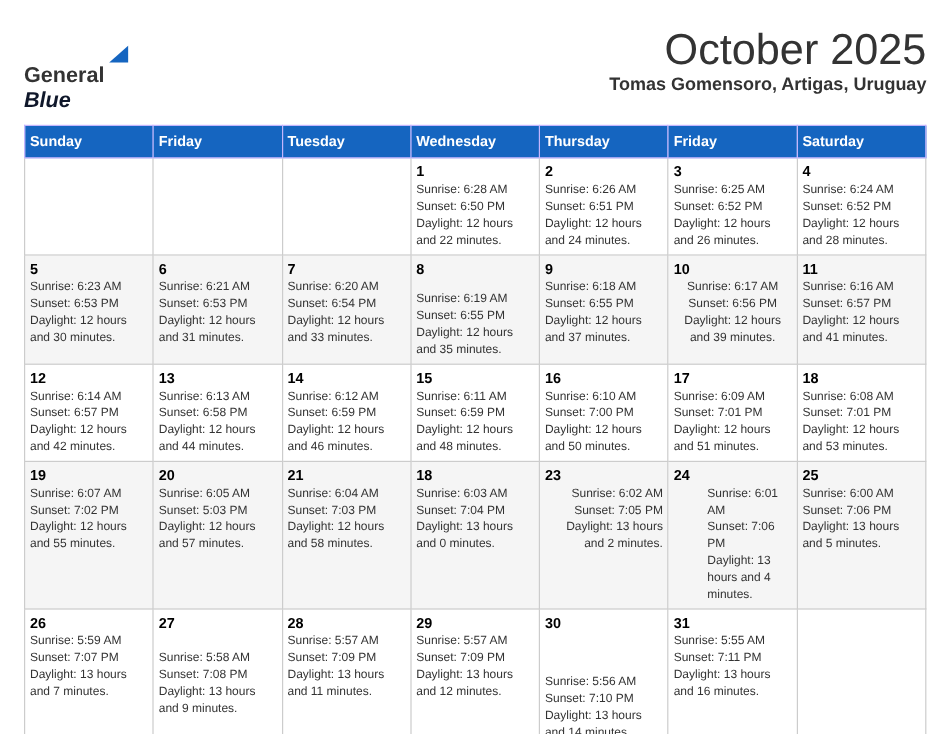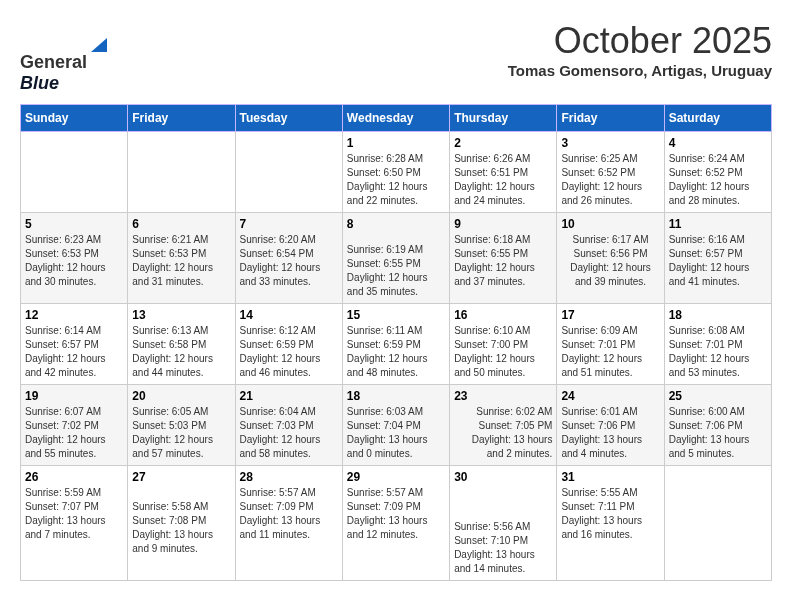--- a/index.html
+++ b/index.html
@@ -262,21 +262,21 @@
 Daylight: 13 hours and 0 minutes.</div>
         </td>
         <td>
           <div class="day-num">23</div>
           <div class="day-info" style="white-space: pre-line; text-align: right;">Sunrise: 6:02 AM
 Sunset: 7:05 PM
 Daylight: 13 hours and 2 minutes.</div>
         </td>
         <td>
           <div class="day-num">24</div>
-          <div class="day-info" style="white-space: pre-line;">Sunrise: 6:01 AM
+          <div class="day-info" style="white-space: pre-line; margin-left: 28px;">Sunrise: 6:01 AM
 Sunset: 7:06 PM
 Daylight: 13 hours and 4 minutes.</div>
         </td>
         <td>
           <div class="day-num">25</div>
           <div class="day-info" style="white-space: pre-line;">Sunrise: 6:00 AM
 Sunset: 7:06 PM
 Daylight: 13 hours and 5 minutes.</div>
         </td>
       </tr>

